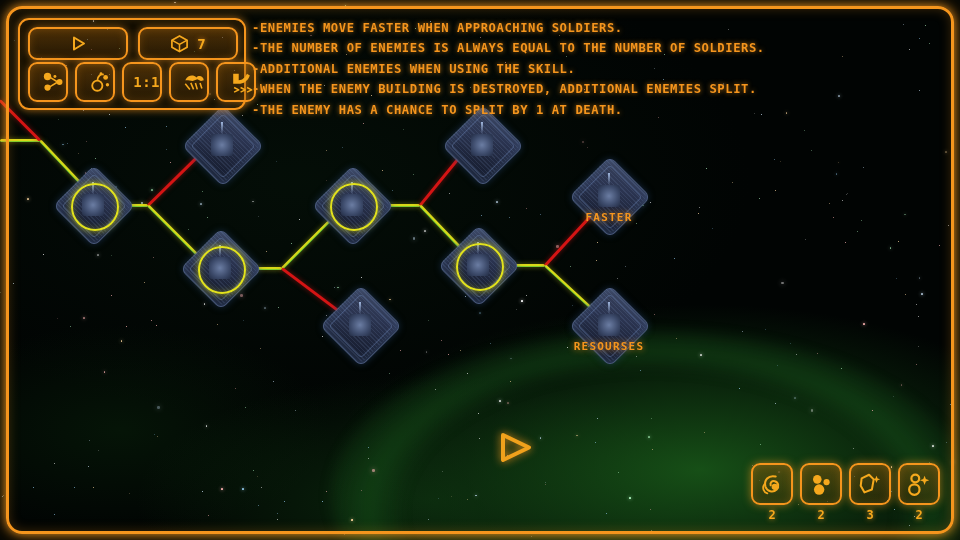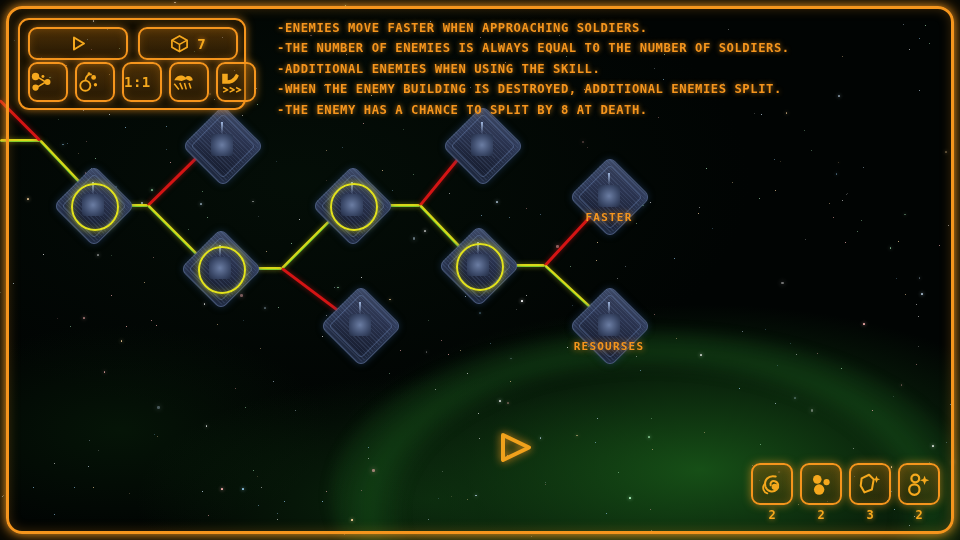--- a/index.html
+++ b/index.html
@@ -66,24 +66,24 @@
   #ctrl{position:absolute;left:18px;top:18px;width:224px;height:88px;
         border:2px solid #f5951d;border-radius:11px;
         background:rgba(40,22,2,.30);
         box-shadow:0 0 9px rgba(245,149,29,.7),inset 0 0 10px rgba(245,149,29,.18);}
   #ctrl .row1{position:absolute;left:8px;top:7px;display:flex;gap:10px;}
   .big-btn{width:96px;height:29px;display:flex;align-items:center;justify-content:center;gap:8px;}
   .big-btn.res{width:96px;}
   .ctrl-count{color:#f5a81d;font-size:14px;font-weight:bold;
               text-shadow:0 0 5px rgba(245,149,29,.8);}
   #ctrl .row2{position:absolute;left:8px;top:42px;display:flex;gap:7px;}
-  .sm-btn{width:36px;height:36px;display:flex;align-items:center;justify-content:flex-start;}
-
-  
-  #brief{position:absolute;left:277px;top:18px;width:560px;}
+  .sm-btn{width:36px;height:36px;display:flex;align-items:center;justify-content:flex-end;}
+
+  
+  #brief{position:absolute;left:252px;top:18px;width:560px;}
   #brief div{color:#f5951d;font-size:12.2px;font-weight:bold;letter-spacing:.55px;
              line-height:20.4px;white-space:nowrap;
              text-shadow:0 0 5px rgba(245,149,29,.75);}
 
   
   #menu-btn{position:absolute;left:28px;top:484px;width:84px;height:30px;
       border:2px solid #f5a81d;border-radius:9px;
       background:linear-gradient(180deg,#e8961b,#b56f0d);
       box-shadow:0 0 10px rgba(245,168,29,.85),inset 0 1px 0 rgba(255,220,150,.5);
       display:flex;align-items:center;justify-content:center;cursor:pointer;}
@@ -570,21 +570,21 @@
         </svg>
       </div>
     </div>
   </div>
 
   <div id="brief">
       <div>-ENEMIES MOVE FASTER WHEN APPROACHING SOLDIERS.</div>
       <div>-THE NUMBER OF ENEMIES IS ALWAYS EQUAL TO THE NUMBER OF SOLDIERS.</div>
       <div>-ADDITIONAL ENEMIES WHEN USING THE SKILL.</div>
       <div>-WHEN THE ENEMY BUILDING IS DESTROYED, ADDITIONAL ENEMIES SPLIT.</div>
-      <div>-THE ENEMY HAS A CHANCE TO SPLIT BY 8 AT DEATH.</div>
+      <div>-THE ENEMY HAS A CHANCE TO SPLIT BY 1 AT DEATH.</div>
     </div>
 
 
   <div id="abilities">
       <div class="ability">
         <div class="obox ab-icon">
           <svg width="26" height="26" viewBox="0 0 28 28">
             <path d="M18 6 C10 4 5 10 7 17 C8.6 22 15 24 19 20 C22 17 21 12 17 11 C14 10.2 11.6 12.6 12.6 15.4" fill="none" stroke="#f5a81d" stroke-width="2.2" stroke-linecap="round"></path>
             <path d="M6 14 C3 18 5 23 9 24" fill="none" stroke="#f5a81d" stroke-width="2" stroke-linecap="round"></path>
             <circle cx="17" cy="17" r="3.4" fill="#f5a81d"></circle>

